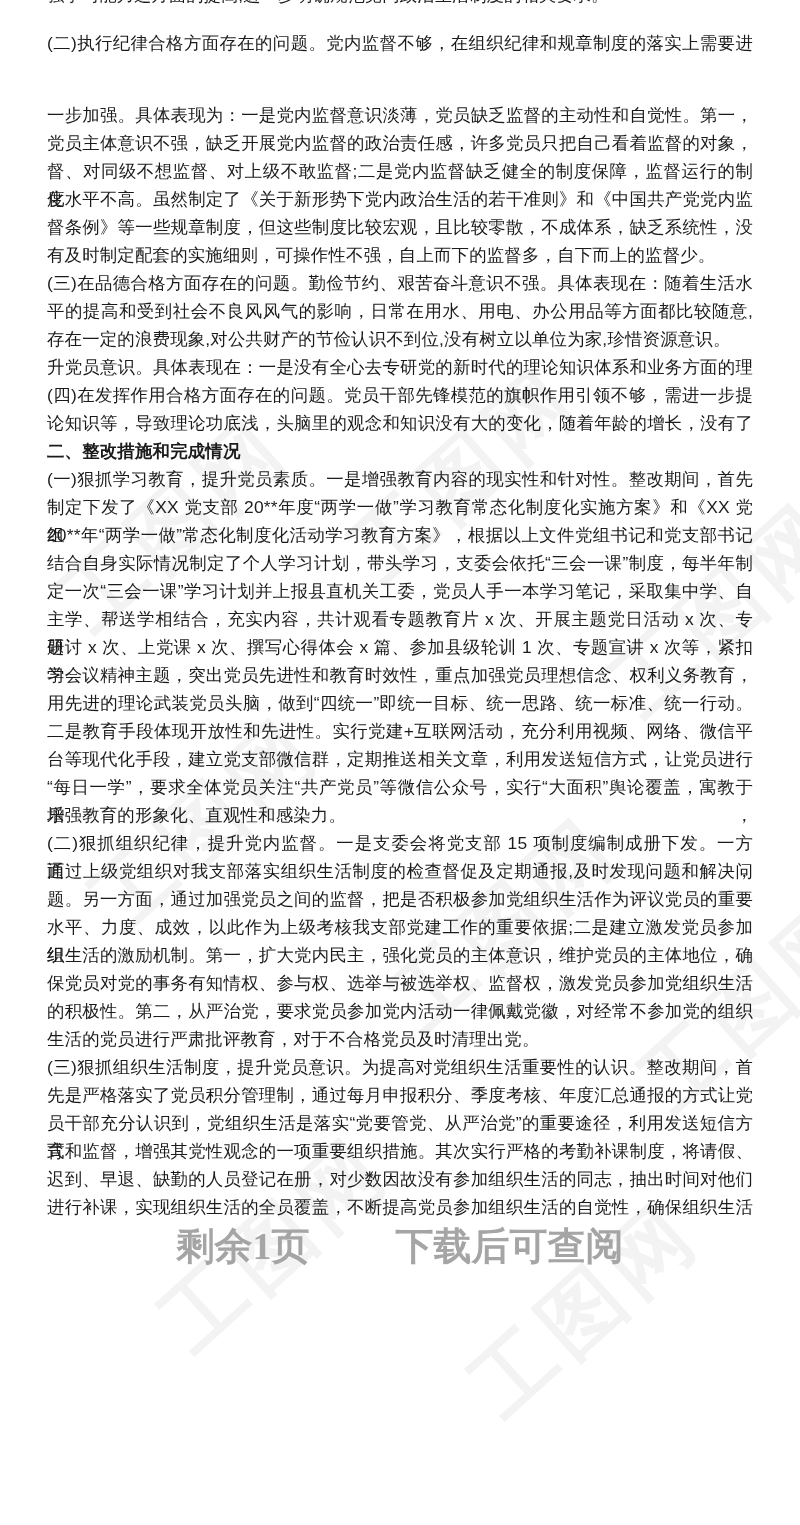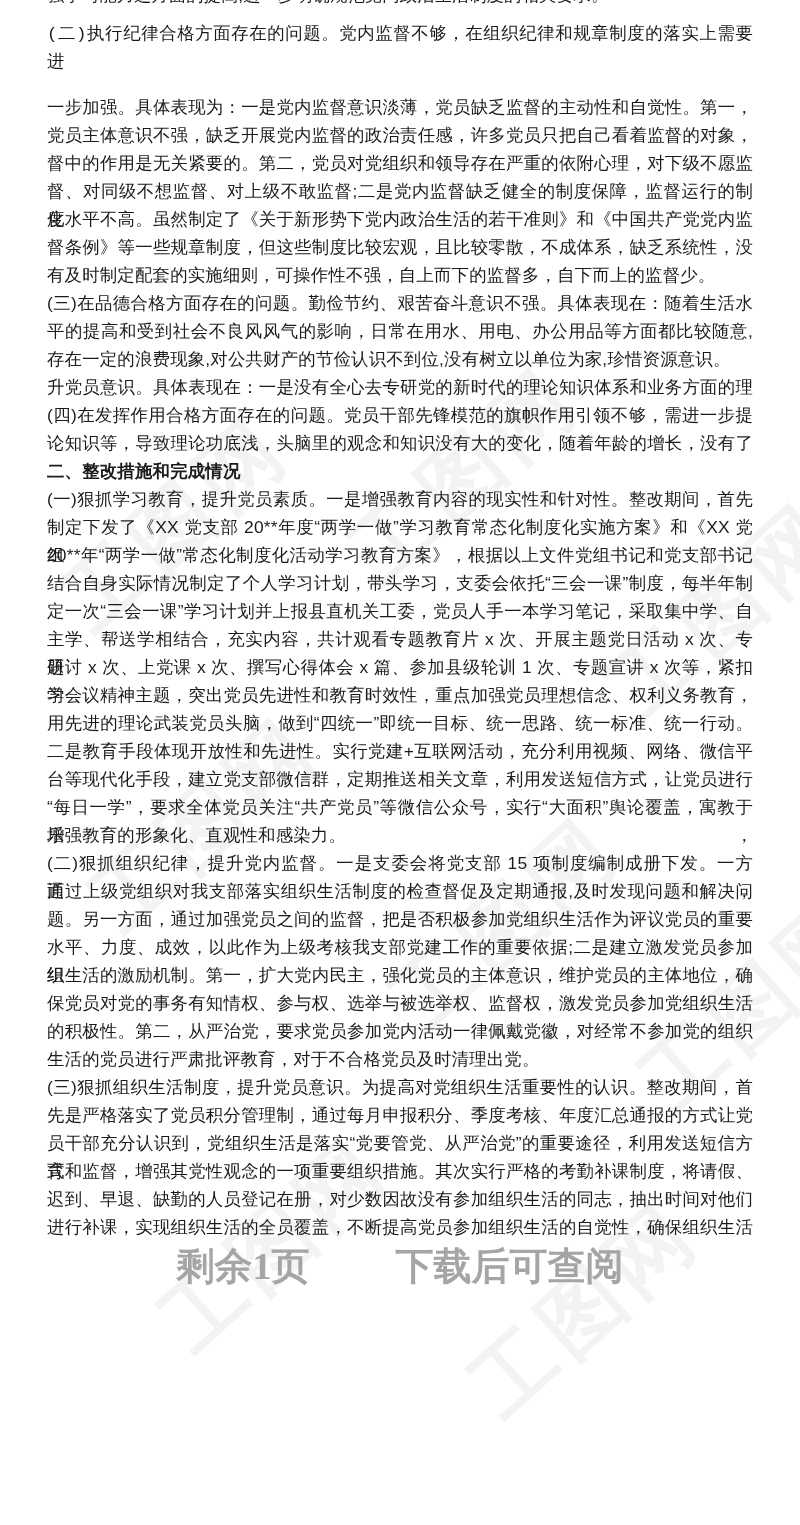--- a/index.html
+++ b/index.html
@@ -22,21 +22,21 @@
     padding:0 47px;
     color:#1b1b1b;
   }
   .t-line{
     height:28px;line-height:28px;
     font-size:17.4px;
     letter-spacing:0.2px;
   }
   .t-line.fill{text-align:justify;text-align-last:justify;text-justify:inter-character;}
   .t-line.bold{font-weight:bold;}
-  .t-line.first{margin-top:12px;font-family:Liberation Mono, monospace;}
+  .t-line.first{margin-top:20px;}
   .partial{height:9px;overflow:hidden;}
   .partial span{display:block;line-height:28px;font-size:17.4px;margin-top:-19px;white-space:nowrap;}
   .gap{height:44px;}
   .banner{
     display:flex;justify-content:center;align-items:center;gap:86px;
     font-family:"Liberation Serif","DejaVu Serif",serif;
     font-weight:bold;font-size:38px;
     color:#a5a5a5;
     text-align:right;
   }
@@ -60,21 +60,20 @@
   <div class="doc">
     <div class="partial">
       <span>强学习能力这方面的提高,进一步明确规范党内政治生活制度的相关要求。</span>
     </div>
 
     <div id="doc-lines">
         <div class="t-line fill first">(二)执行纪律合格方面存在的问题。党内监督不够，在组织纪律和规章制度的落实上需要进</div>
         <div class="gap"></div>
         <div class="t-line fill">一步加强。具体表现为：一是党内监督意识淡薄，党员缺乏监督的主动性和自觉性。第一，</div>
         <div class="t-line fill">党员主体意识不强，缺乏开展党内监督的政治责任感，许多党员只把自己看着监督的对象，</div>
-        <div class="t-line fill">督中的作用是无关紧要的。第二，党员对党组织和领导存在严重的依附心理，对下级不愿监</div>
         <div class="t-line fill">督、对同级不想监督、对上级不敢监督;二是党内监督缺乏健全的制度保障，监督运行的制度</div>
         <div class="t-line fill">化水平不高。虽然制定了《关于新形势下党内政治生活的若干准则》和《中国共产党党内监</div>
         <div class="t-line fill">督条例》等一些规章制度，但这些制度比较宏观，且比较零散，不成体系，缺乏系统性，没</div>
         <div class="t-line end">有及时制定配套的实施细则，可操作性不强，自上而下的监督多，自下而上的监督少。</div>
         <div class="t-line fill">(三)在品德合格方面存在的问题。勤俭节约、艰苦奋斗意识不强。具体表现在：随着生活水</div>
         <div class="t-line fill">平的提高和受到社会不良风风气的影响，日常在用水、用电、办公用品等方面都比较随意,</div>
         <div class="t-line end">存在一定的浪费现象,对公共财产的节俭认识不到位,没有树立以单位为家,珍惜资源意识。</div>
         <div class="t-line fill">升党员意识。具体表现在：一是没有全心去专研党的新时代的理论知识体系和业务方面的理</div>
         <div class="t-line fill">(四)在发挥作用合格方面存在的问题。党员干部先锋模范的旗帜作用引领不够，需进一步提</div>
         <div class="t-line fill">论知识等，导致理论功底浅，头脑里的观念和知识没有大的变化，随着年龄的增长，没有了</div>

